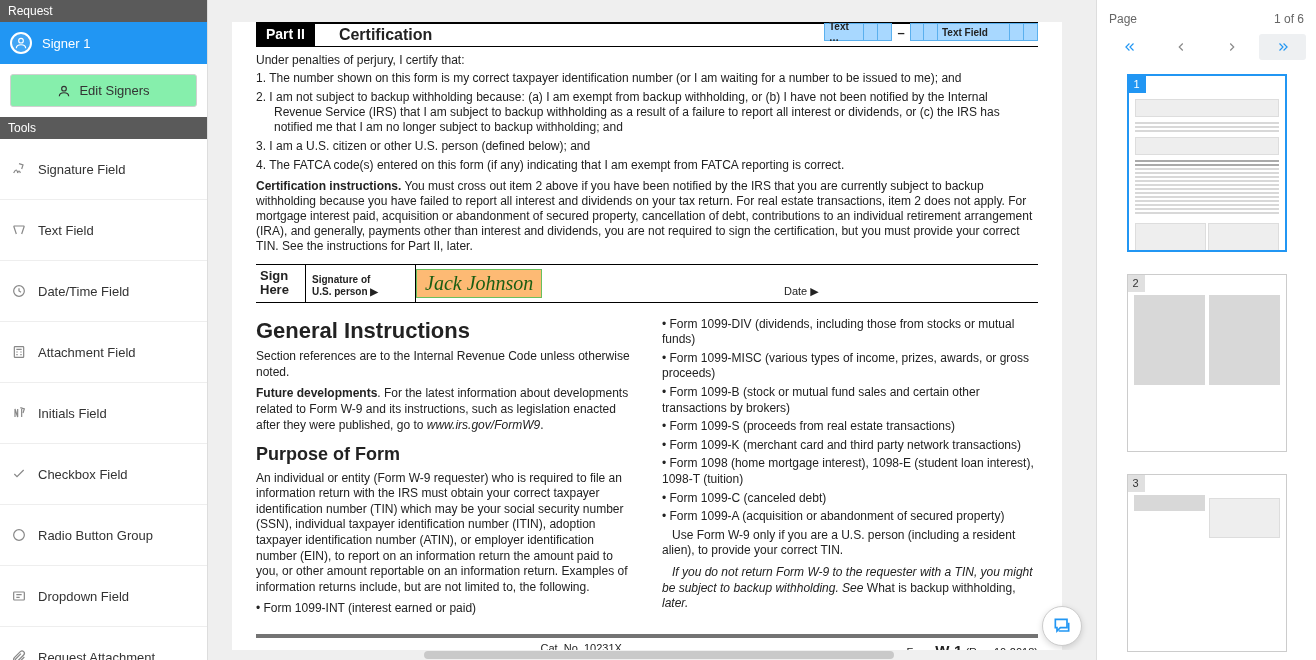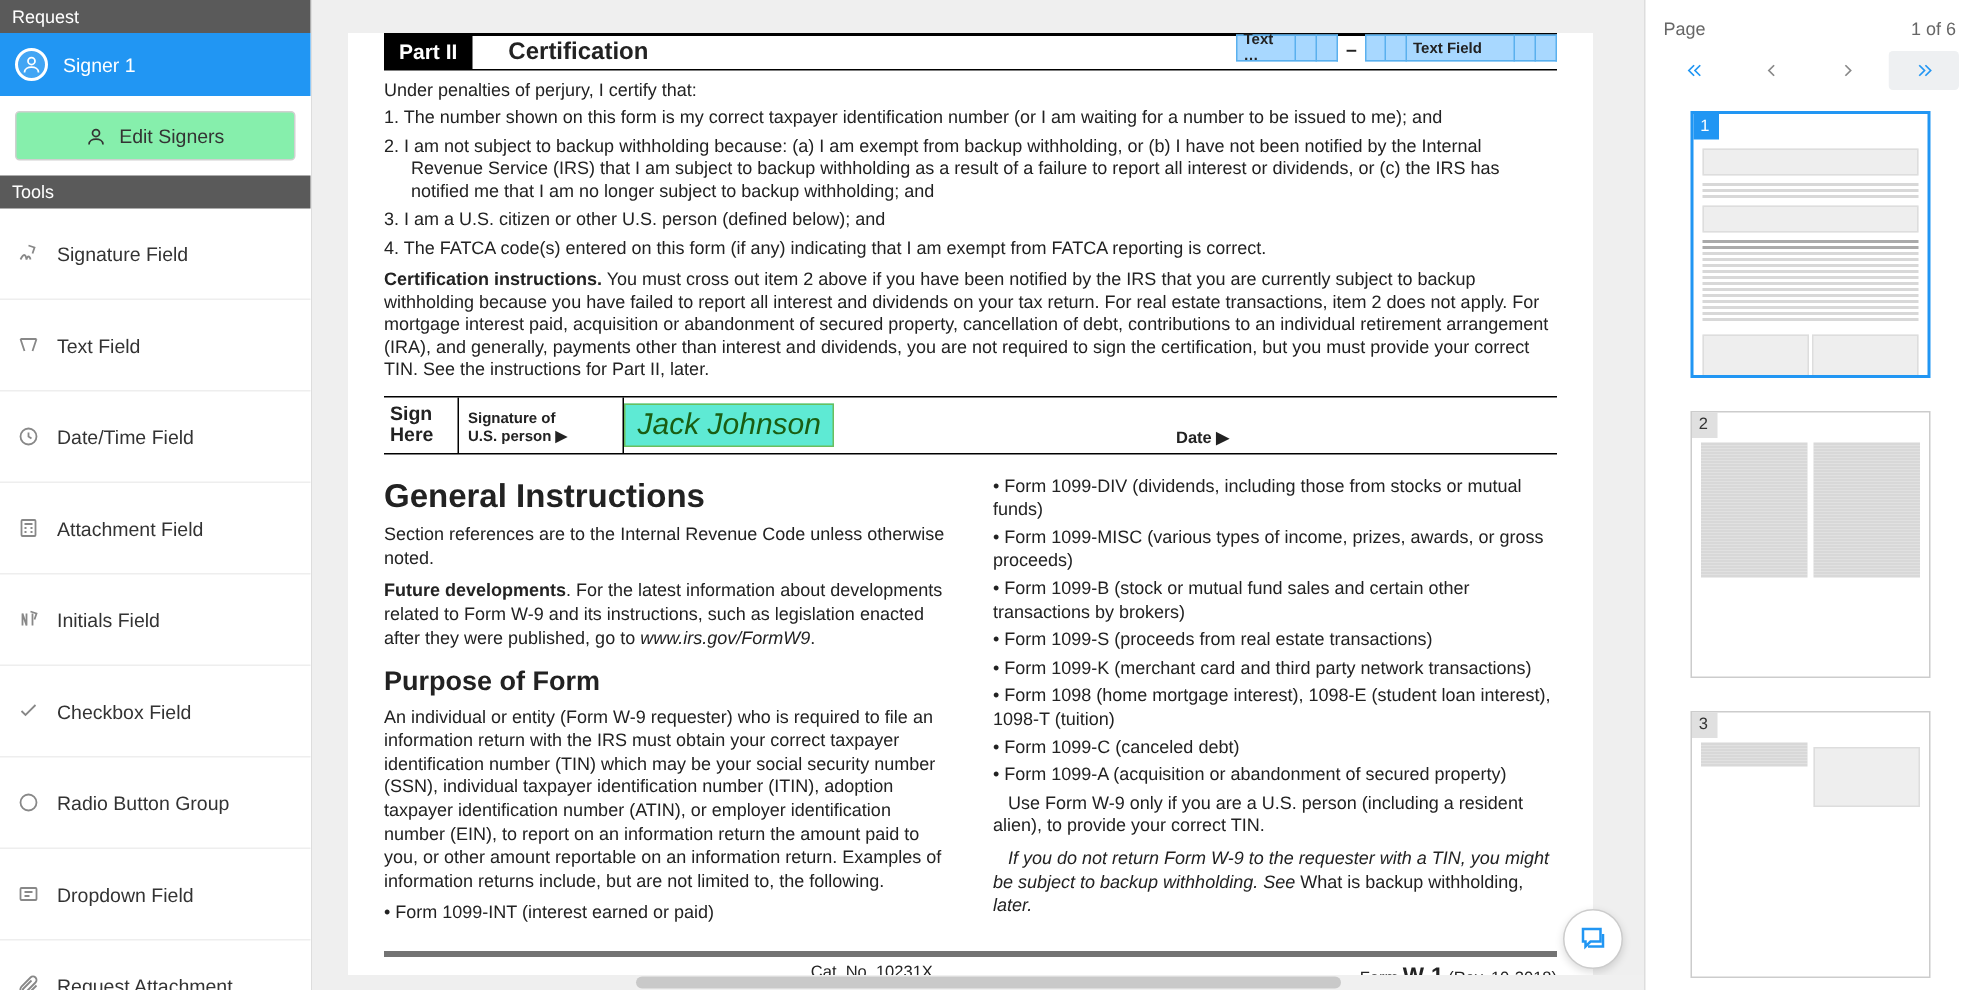--- a/index.html
+++ b/index.html
@@ -38,22 +38,22 @@
 .cert-intro { font-size: 12px; margin: 6px 0 4px; }
 .cert-list { font-size: 12px; margin: 0 0 6px 0; padding-left: 0; }
 .cert-list li { list-style: none; margin-bottom: 4px; line-height: 1.25; }
 .cert-list li.indented { padding-left: 18px; text-indent: -18px; }
 .cert-inst { font-size: 12px; line-height: 1.25; }
 
 .sign-row { display: flex; border-top: 1.5px solid #000; border-bottom: 1.5px solid #000; margin-top: 10px; }
 .sign-here { width: 50px; font-weight: bold; font-size: 13px; line-height: 1.1; padding: 4px 4px; border-right: 1px solid #000; }
 .sig-label-cell { width: 110px; font-size: 10px; font-weight: bold; padding: 4px 6px; border-right: 1px solid #000; line-height: 1.2; display:flex; flex-direction:column; justify-content:flex-end;}
 .sig-value-cell { flex: 1; display: flex; align-items: center; }
-.sig-box { background: #5eead4; border: 1px solid #6abf5e; padding: 2px 8px; font-family: Liberation Sans, sans-serif; font-size: 20px; color: #1a5d12; font-style: italic; }
-.date-cell { width: 260px; display: flex; align-items: flex-end; padding: 4px 6px; font-size: 11px; font-weight: bold; margin-left: 21px; }
+.sig-box { background: #fdba74; border: 1px solid #6abf5e; padding: 2px 8px; font-family: Liberation Serif, serif; font-size: 20px; color: #1a5d12; font-style: italic; }
+.date-cell { width: 260px; display: flex; align-items: flex-end; padding: 4px 6px; font-size: 11px; font-weight: normal; margin-left: 21px; }
 
 .instr-cols { display: flex; gap: 30px; margin-top: 14px; font-size: 12px; }
 .instr-col { flex: 1; line-height: 1.3; }
 .instr-col h2 { font-size: 22px; font-weight: bold; margin-bottom: 4px; font-family: Liberation Sans, sans-serif; }
 .instr-col h3 { font-size: 18px; font-weight: bold; margin: 10px 0 4px; }
 .instr-col p { margin-bottom: 6px; }
 .bul { margin-bottom: 3px; }
 
 .footer-row { display: flex; justify-content: space-between; border-top: 4px solid #737373; margin-top: 14px; padding-top: 4px; font-size: 11px; }
 

